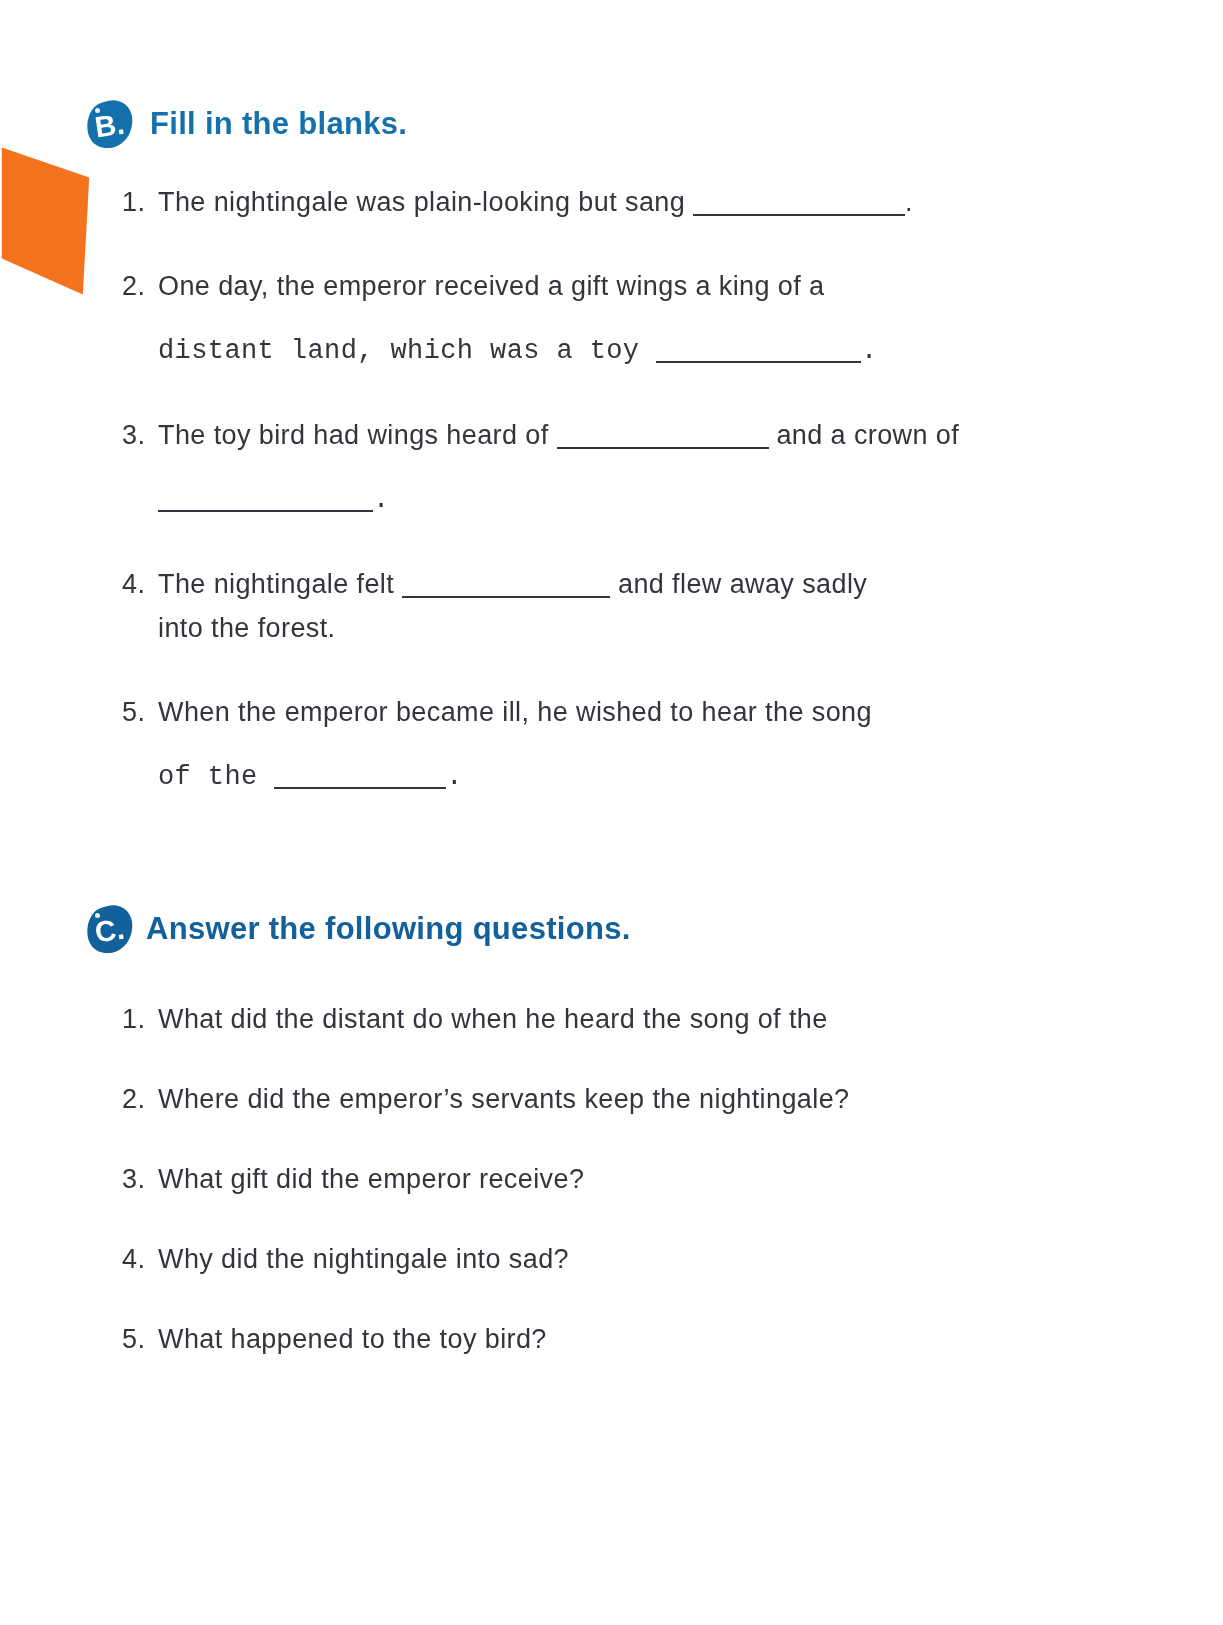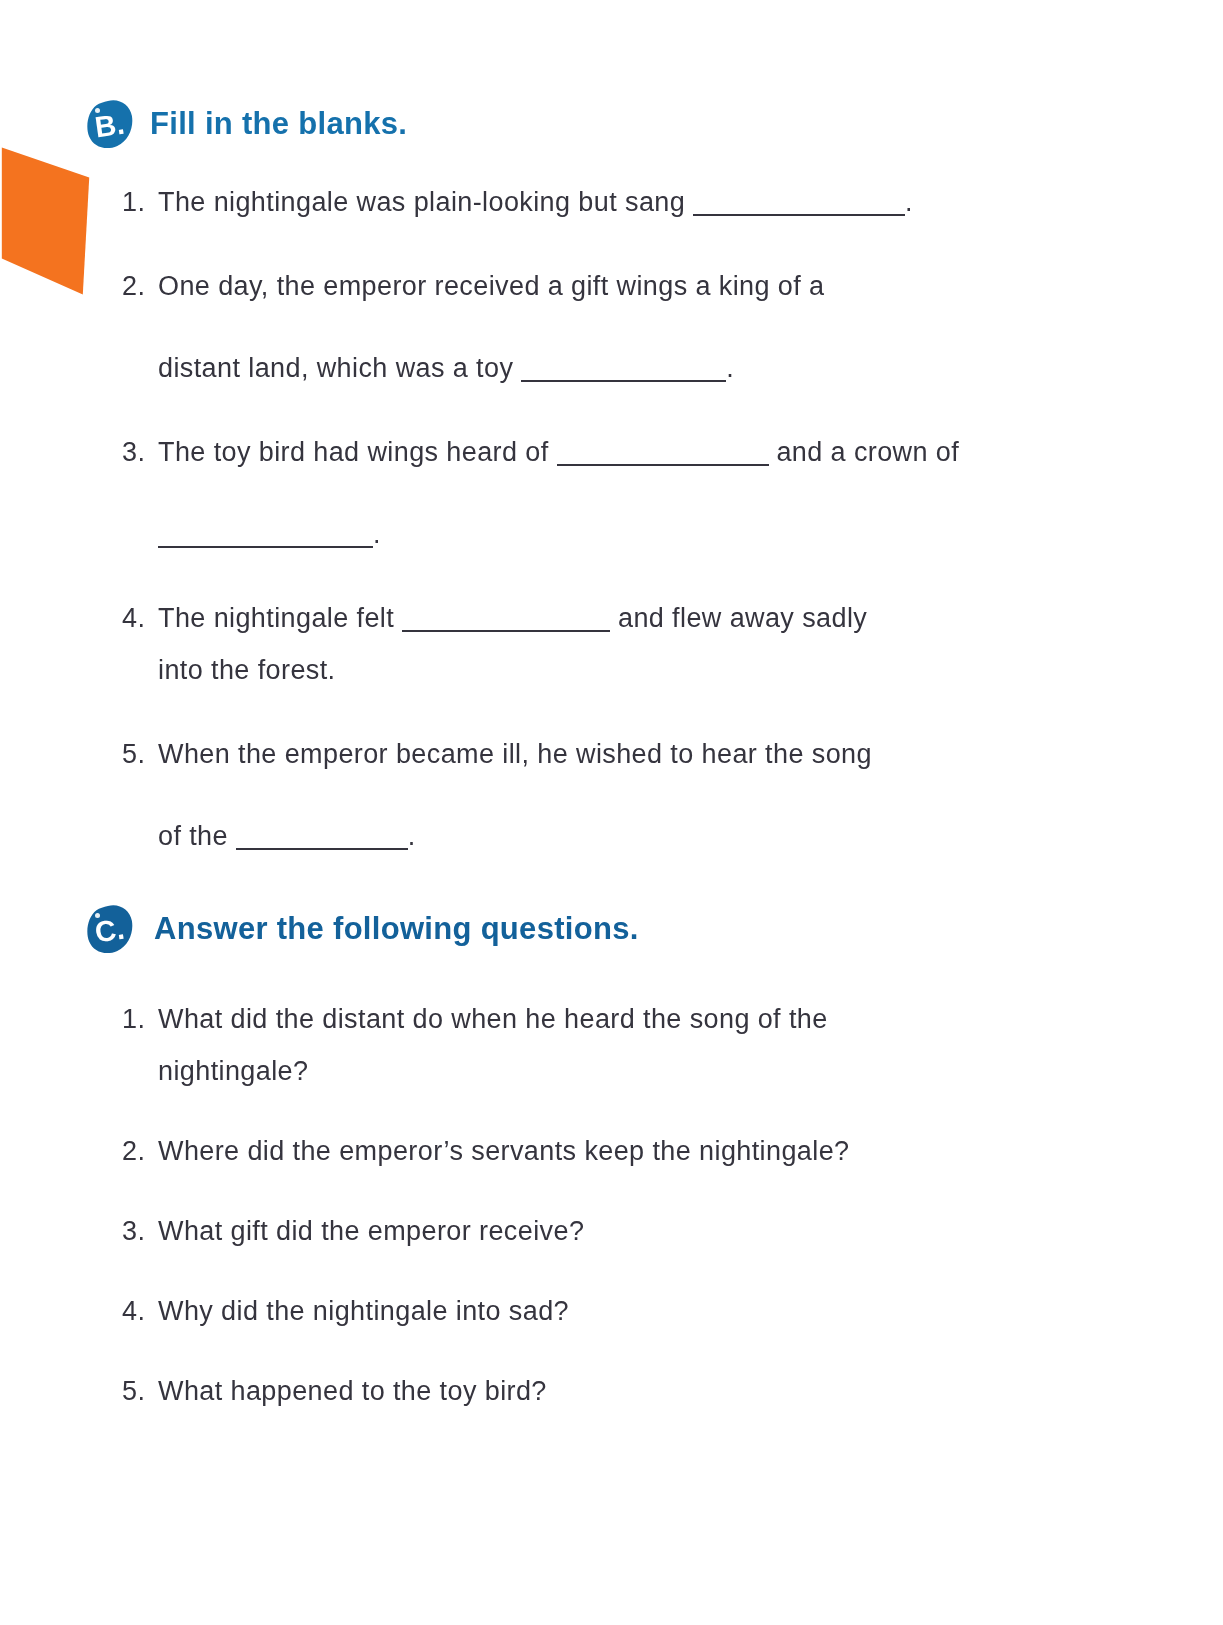--- a/index.html
+++ b/index.html
@@ -23,22 +23,22 @@
   .section-title{font-size:31px;font-weight:bold;letter-spacing:.3px;margin-left:4px;}
   #section-c .section-title{margin-left:12px;}
   .questions{display:flex;flex-direction:column;padding-left:36px;}
   #section-b .questions{margin-top:-12px;}
   #section-c .questions{margin-top:4px;}
   .q{display:flex;margin-top:48px;font-size:27px;color:#35343e;letter-spacing:.4px;}
   #section-c .q{margin-top:44px;}
   .q-num{flex:none;width:36px;line-height:36px;}
   .q-lines{flex:1;}
   .line{line-height:36px;min-height:36px;}
-  .line + .line{margin-top:16px;}
-  .line.gap-large{margin-top:46px;}
+  .line + .line{margin-top:8px;}
+  .line.gap-large{margin-top:29px;font-family:Liberation Mono, monospace;}
   .blank{
     display:inline-block;height:28px;border-bottom:2px solid #35343e;
     vertical-align:-5px;
   }
   
   .footer{position:absolute;left:0;top:1420px;width:1223px;height:205px;}
 </style>
 </head>
 <body>
 
@@ -96,28 +96,27 @@
     </section>
   <section class="section" id="section-c">
       <div class="section-head">
         <span class="icon-blob">
           <svg width="48" height="50" viewBox="0 0 46 48">
             <path d="M21 2 C32 -1 42 6 44 16 C46 27 41 40 30 45 C19 50 7 46 3 36 C-1 26 2 12 10 6 C13 4 17 3 21 2 Z" fill="#13619a"></path>
             <circle cx="11" cy="11" r="2.4" fill="#ffffff" opacity=".9"></circle>
             <text x="23" y="35" text-anchor="middle" font-size="28" font-weight="bold" fill="#ffffff" transform="rotate(-8 23 28)">C.</text>
           </svg>
         </span>
-        <h2 class="section-title" style="color: rgb(19, 97, 154); margin: 12px;">Answer the following questions.</h2>
+        <h2 class="section-title" style="color: rgb(19, 97, 154); margin: 4px;">Answer the following questions.</h2>
       </div>
       <div class="questions">
         <div class="q">
           <span class="q-num">1.</span>
           <div class="q-lines">
             <div class="line"><span>What did the distant do when he heard the song of the</span></div>
-            <div class="line"><span>nightingale?</span></div>
           </div>
         </div>
         <div class="q">
           <span class="q-num">2.</span>
           <div class="q-lines">
             <div class="line"><span>Where did the emperor’s servants keep the nightingale?</span></div>
           </div>
         </div>
         <div class="q">
           <span class="q-num">3.</span>

